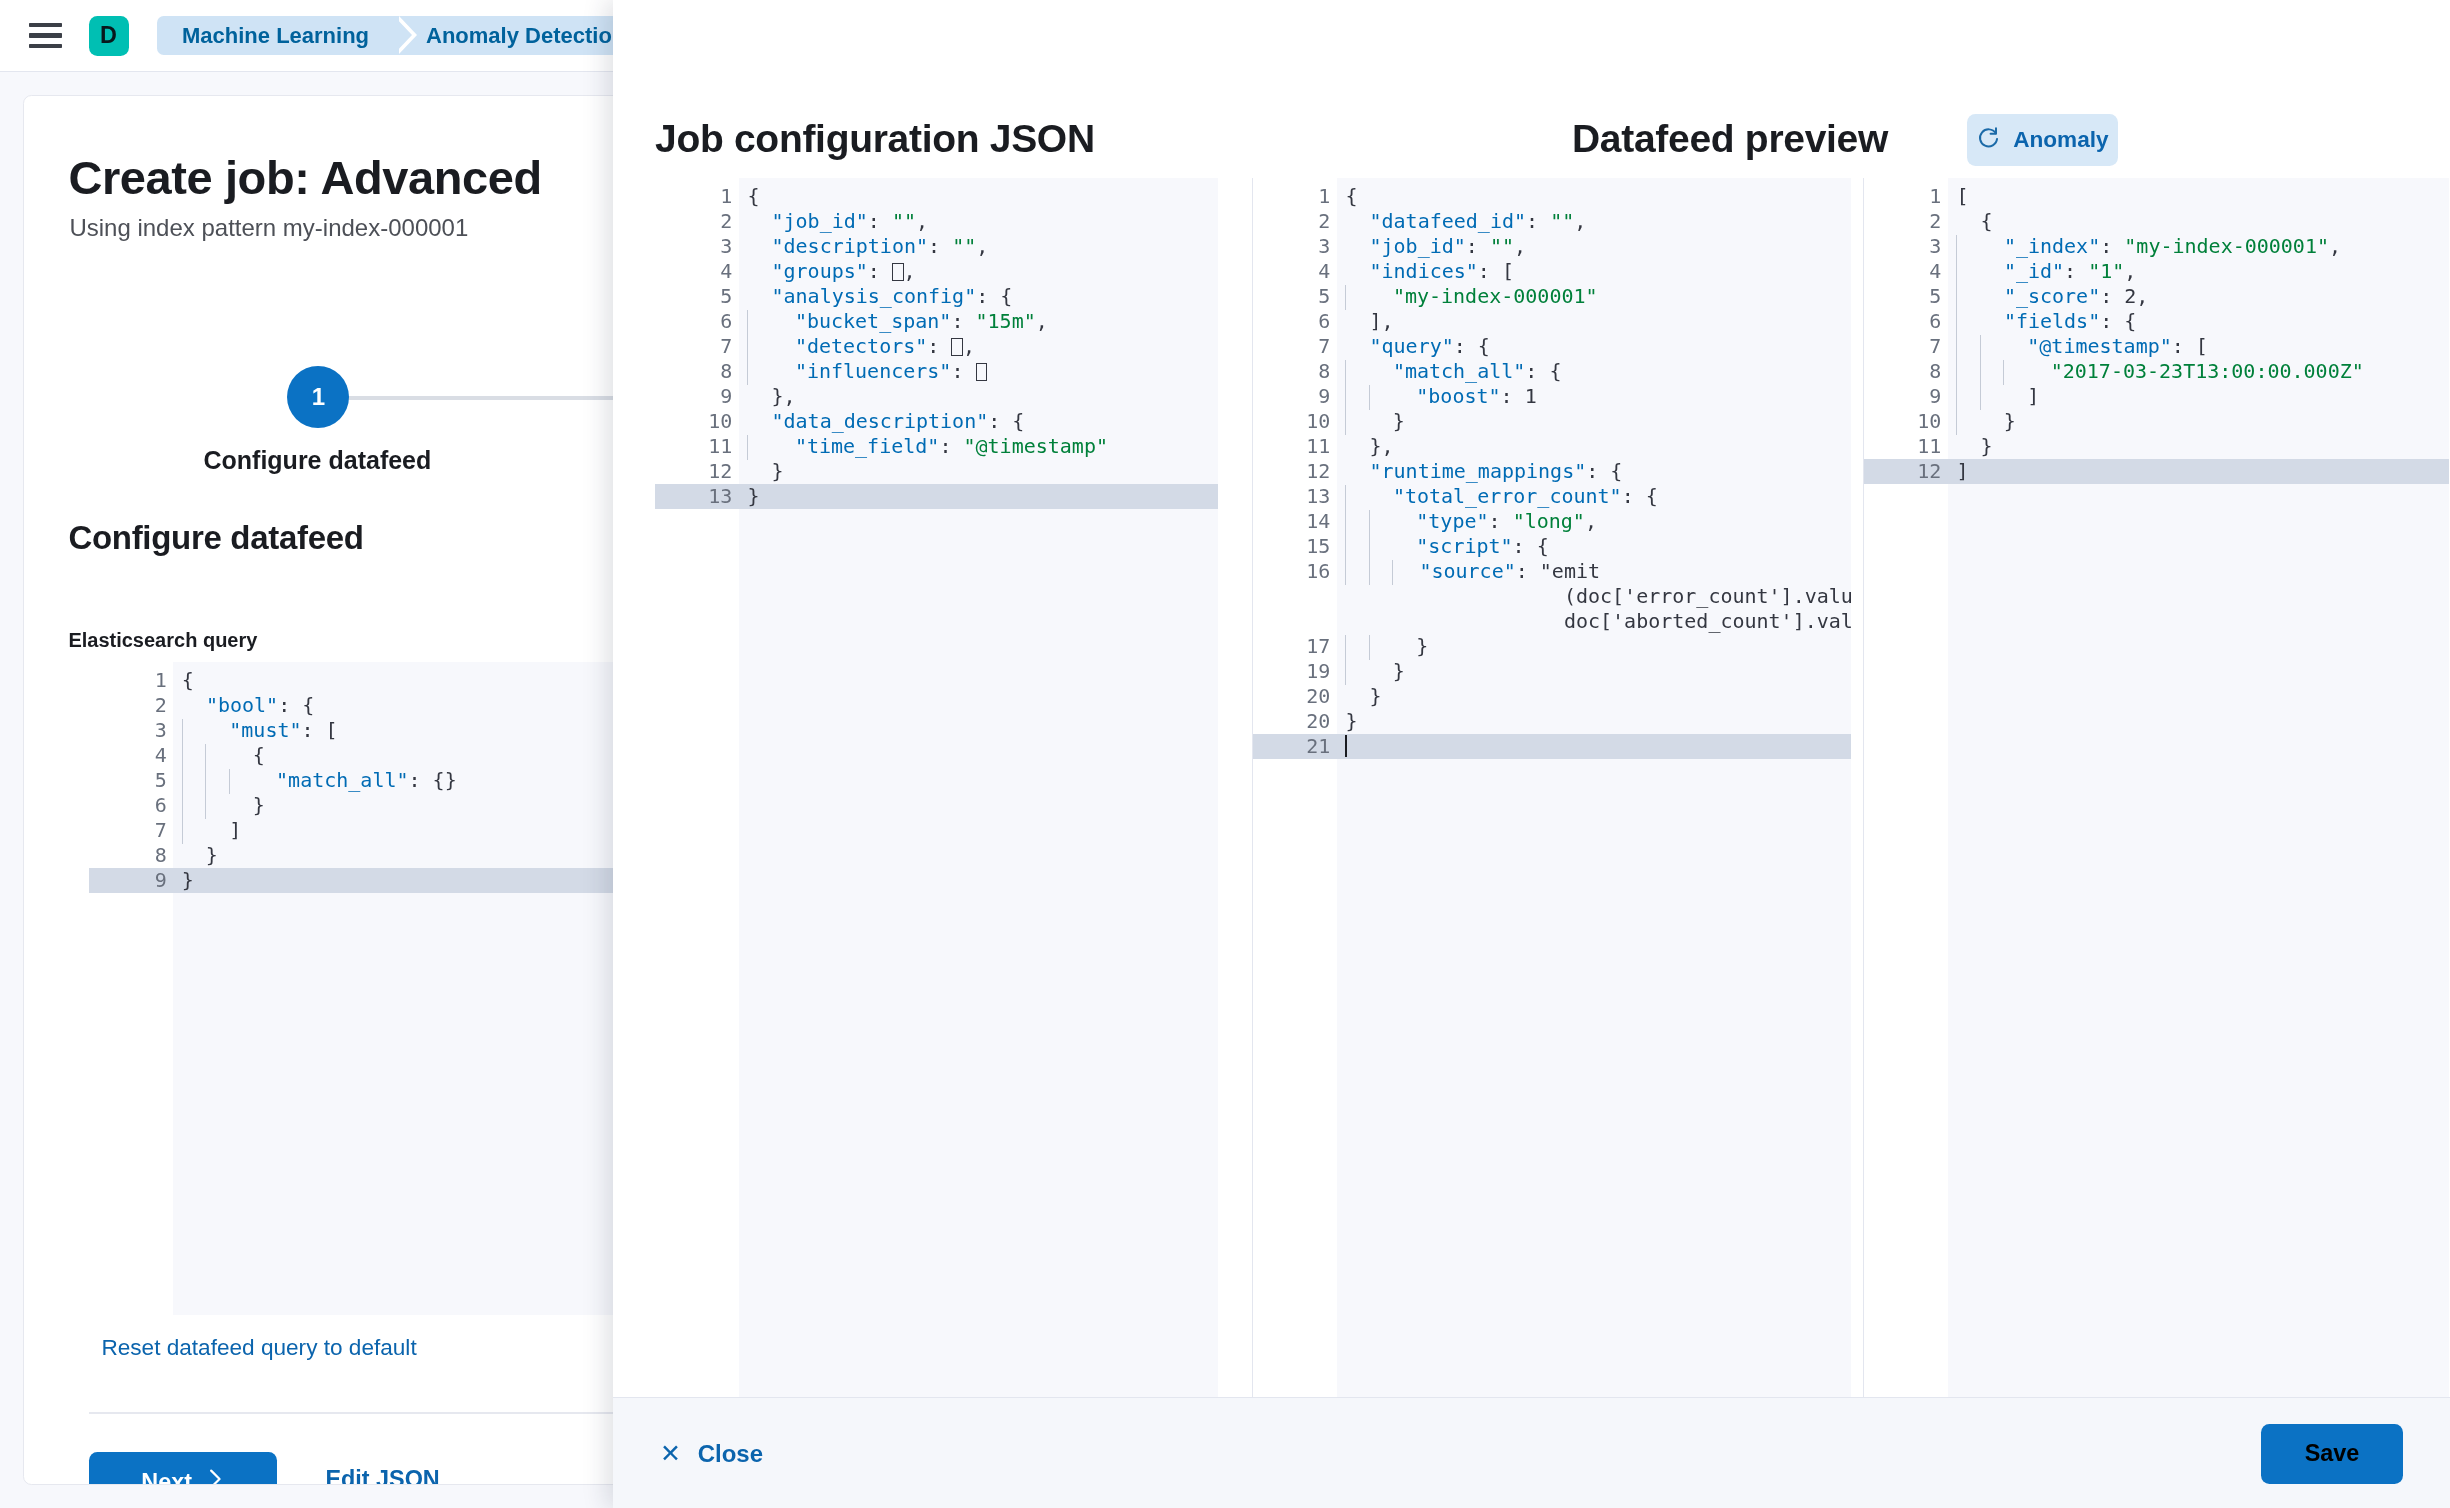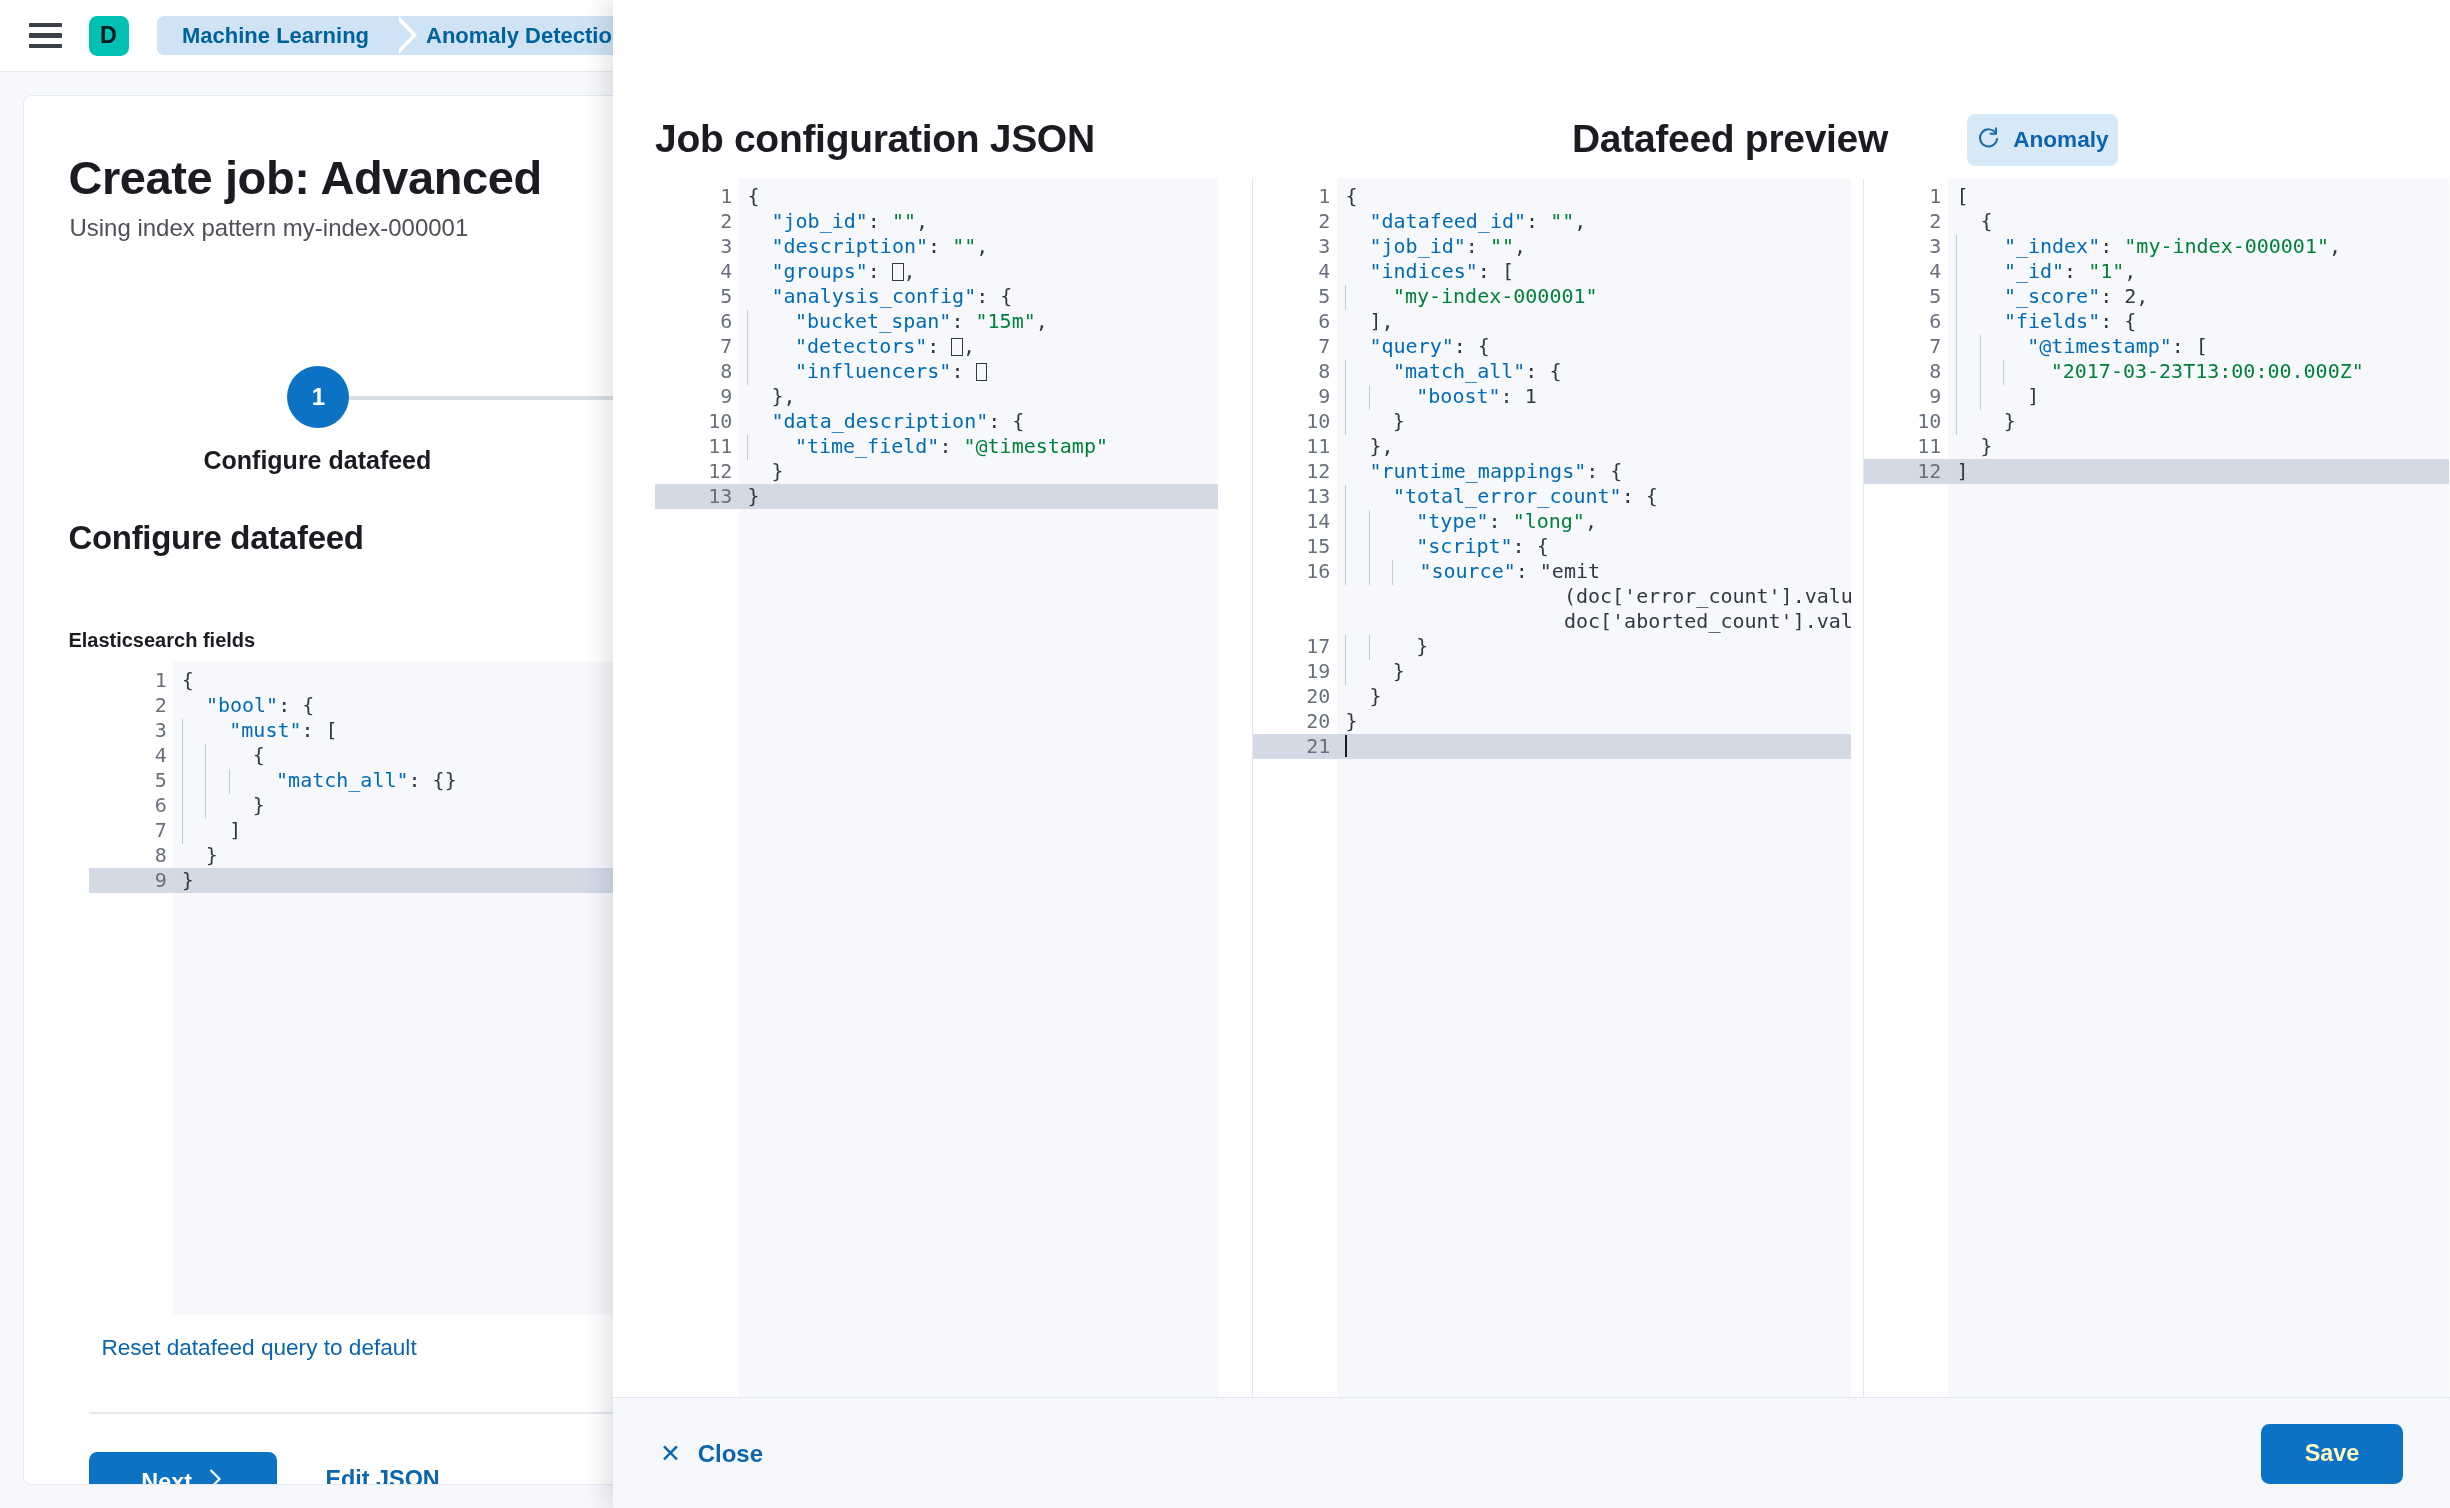--- a/index.html
+++ b/index.html
@@ -166,21 +166,21 @@
 
   
   #flyout-footer{
     position:absolute; left:0; bottom:0; width:1837px; height:112px;
     background:#f5f7fb; border-top:0.8px solid #e3e6ef;
     display:flex; align-items:center; justify-content:space-between;
     padding:0 47px;
   }
   #close-btn{ display:flex; align-items:center; gap:16.7px;
     font-size:24px; font-weight:600; color:#0b64ad; cursor:pointer; }
-  #save-btn{ width:142px; height:60px; background:#0b72c4; color:#fef9c3;
+  #save-btn{ width:142px; height:60px; background:#0b72c4; color:#000000;
     border-radius:8.4px; display:flex; align-items:center; justify-content:center;
     font-size:23.4px; font-weight:700; cursor:pointer; }
   .xicon{ font-size:25px; font-weight:400; line-height:1; }
 </style>
 </head>
 <body>
 
 <div id="chrome-bar">
   <div id="hamburger">
     <span></span>
@@ -203,21 +203,21 @@
     <div id="page-subtitle">Using index pattern my-index-000001</div>
 
     <div id="steps">
       <div id="step-line"></div>
       <div id="step-circle">1</div>
       <div id="step-label">Configure datafeed</div>
     </div>
 
     <div id="section-title">Configure datafeed</div>
 
-    <div id="es-query-label">Elasticsearch fields</div>
+    <div id="es-query-label">Elasticsearch query</div>
 
     <div class="editor" id="es-editor">
       <div class="gutter">
           <div class="gl">1<span class="fold">▾</span></div>
           <div class="gl">2<span class="fold">▾</span></div>
           <div class="gl">3<span class="fold">▾</span></div>
           <div class="gl">4<span class="fold">▾</span></div>
           <div class="gl">5</div>
           <div class="gl">6</div>
           <div class="gl">7</div>

